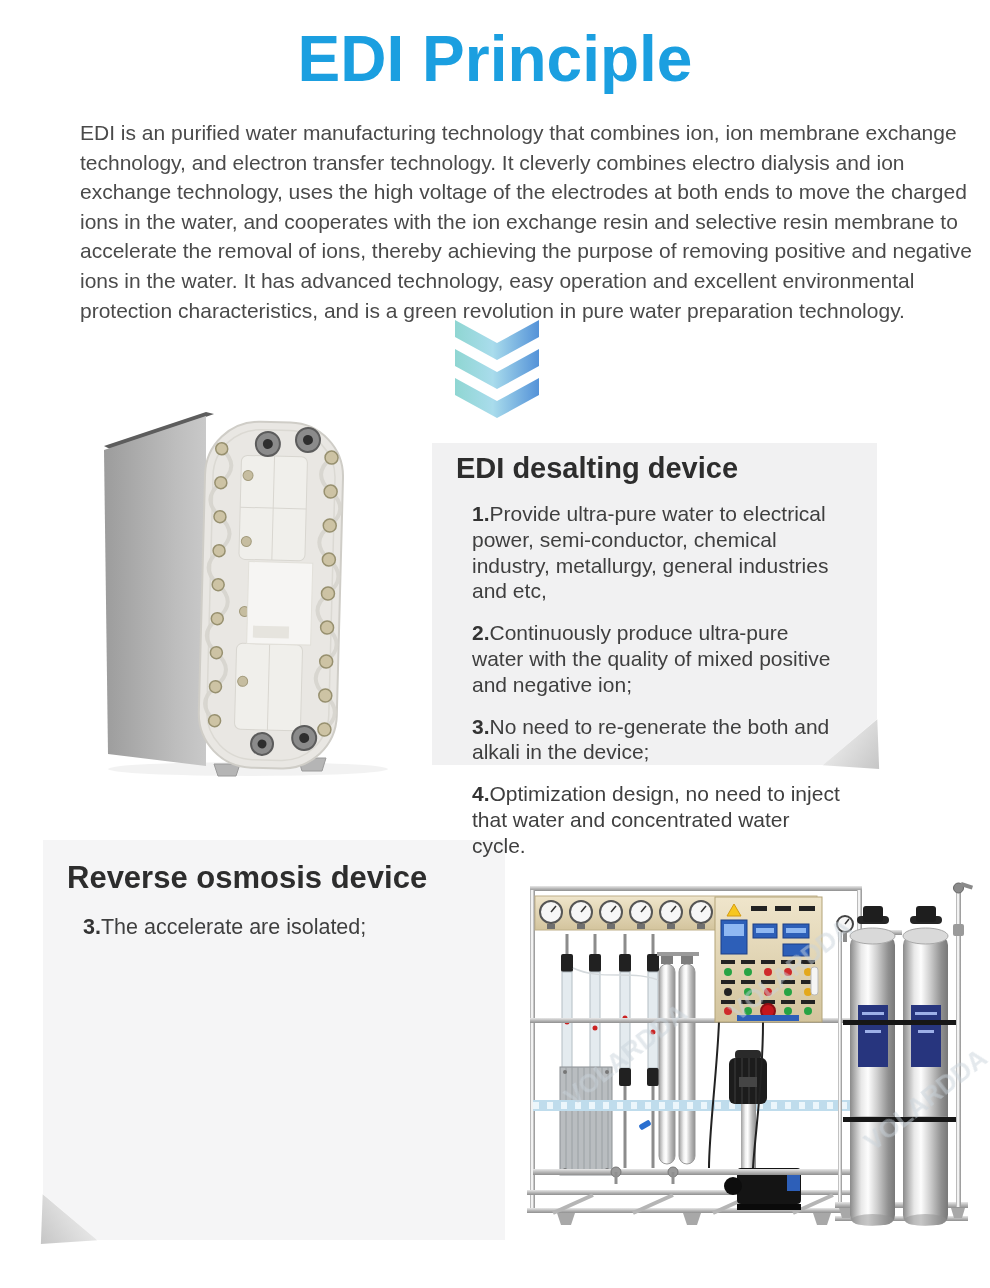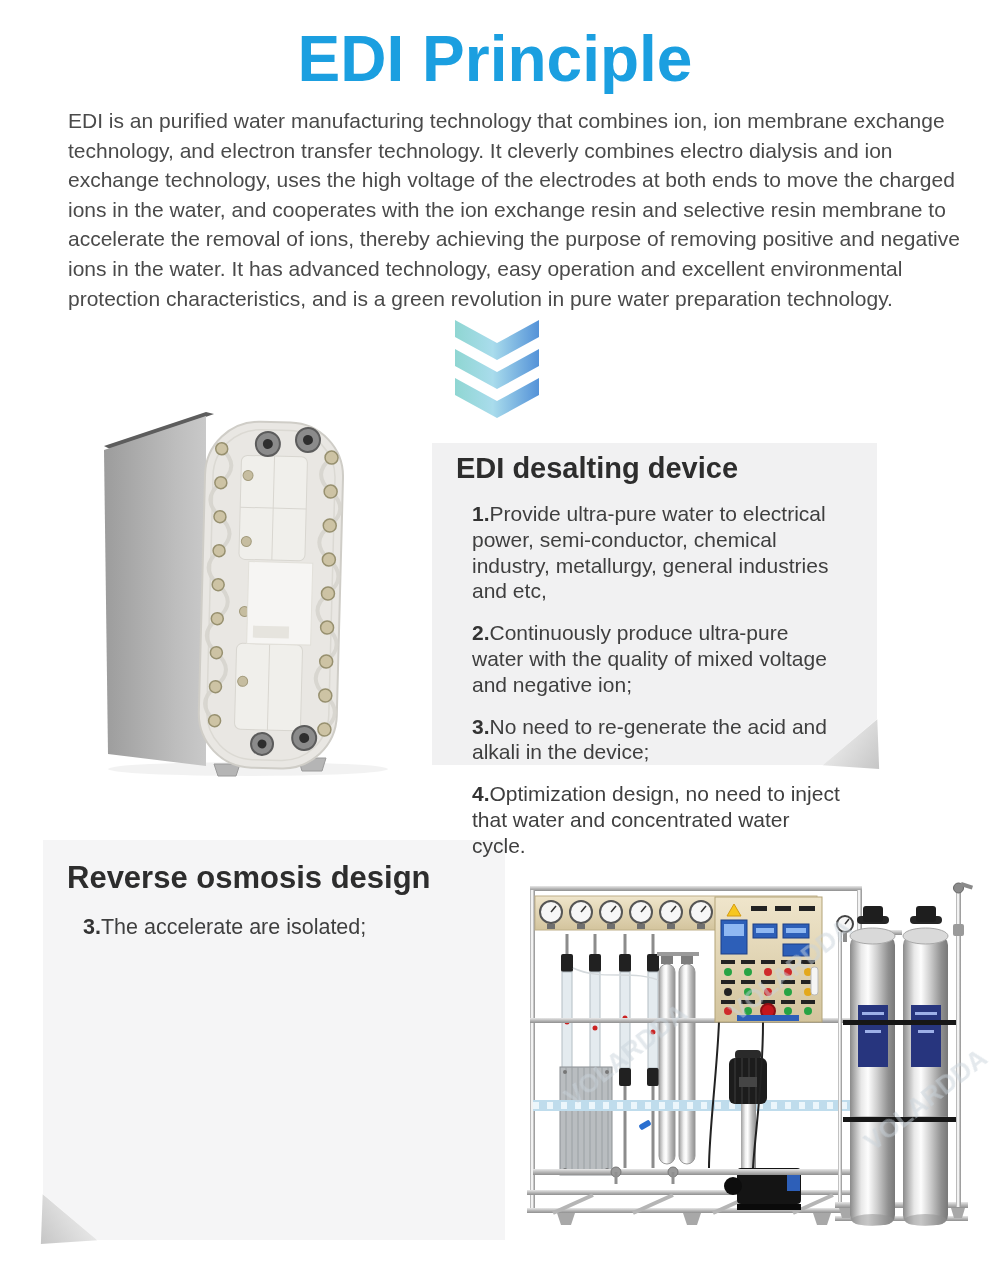--- a/index.html
+++ b/index.html
@@ -7,21 +7,21 @@
     position:relative; width:990px; height:1288px; margin:0 auto;
     background:#ffffff; overflow:hidden;
     font-family:"Liberation Sans", sans-serif;
   }
   .title {
     position:absolute; left:0; top:22px; width:990px; margin:0;
     text-align:center; font-size:64px; font-weight:700; letter-spacing:0;
     color:#1b9fe0;
   }
   .intro {
-    position:absolute; left:68px; top:106px; width:897px; margin:0;
+    position:absolute; left:68px; top:106px; width:897px; margin:12px;
     font-size:21px; line-height:29.6px; color:#4a4a4a; text-align:left;
   }
   .chevrons { position:absolute; left:455px; top:320px; width:84px; height:100px; }
 
   
   .card { position:absolute;border-radius:15px; }
   .card .bg { position:absolute; inset:0; z-index:0; }
   .card .inner { position:relative; z-index:1; }
   .card h2 { margin:0; color:#2d2d2d; font-weight:700; }
   .card p { margin:16px; color:#3f3f3f; }
@@ -157,31 +157,31 @@
       </g>
     </svg>
   </div>
 
   <div class="card card-edi">
     <div class="bg"></div>
     <div class="curl curl-br"></div>
     <div class="inner">
       <h2>EDI desalting device</h2>
       <p><b>1.</b><span>Provide ultra-pure water to electrical power, semi-conductor, chemical industry, metallurgy, general industries and etc,</span></p>
-      <p><b>2.</b><span>Continuously produce ultra-pure water with the quality of mixed voltage and negative ion;</span></p>
-      <p><b>3.</b><span>No need to re-generate the acid and alkali in the device;</span></p>
+      <p><b>2.</b><span>Continuously produce ultra-pure water with the quality of mixed positive and negative ion;</span></p>
+      <p><b>3.</b><span>No need to re-generate the both and alkali in the device;</span></p>
       <p><b>4.</b><span>Optimization design, no need to inject that water and concentrated water cycle.</span></p>
     </div>
   </div>
 
   <div class="card card-ro">
     <div class="bg"></div>
     <div class="curl curl-bl"></div>
     <div class="inner">
-      <h2>Reverse osmosis design</h2>
+      <h2>Reverse osmosis device</h2>
       <p><b>3.</b><span>The accelerate are isolated;</span></p>
     </div>
   </div>
 
   <div class="ro-photo">
     <svg width="477" height="375" viewBox="0 0 477 375">
       <defs>
         <linearGradient id="gSteel" x1="0" y1="0" x2="1" y2="0">
           <stop offset="0" stop-color="#9f9f9f"></stop>
             <stop offset="0.3" stop-color="#f2f2f2"></stop>

